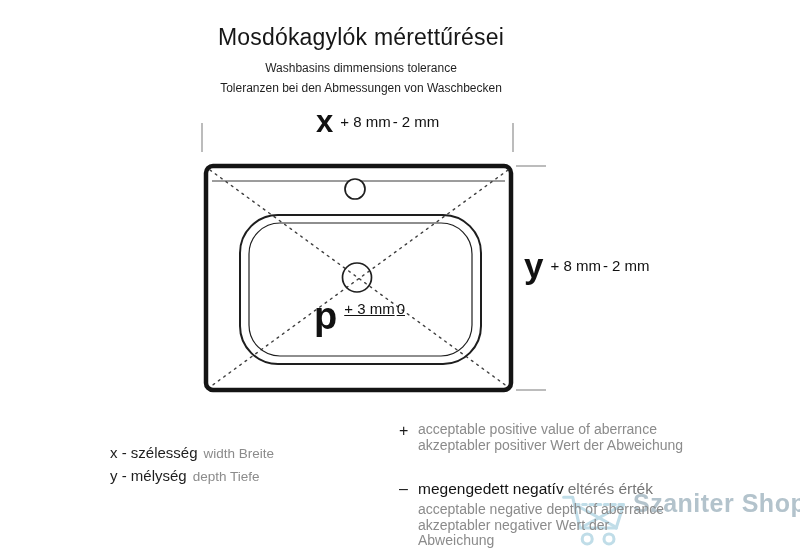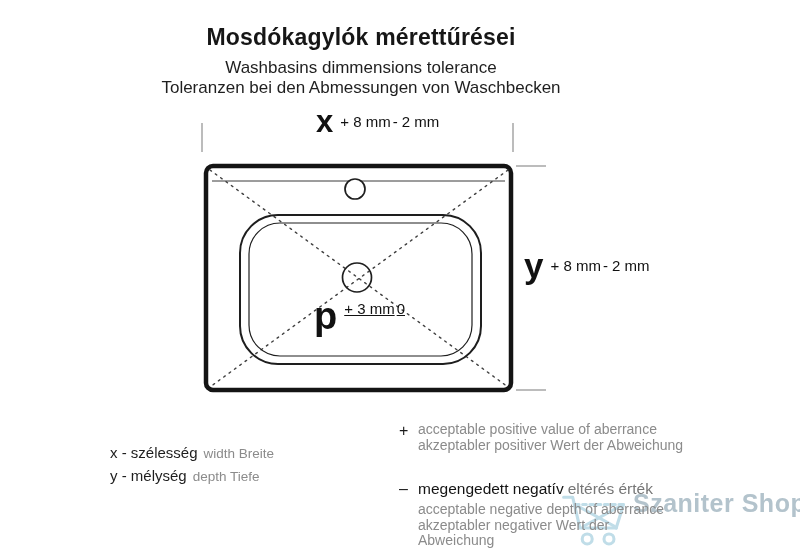--- a/index.html
+++ b/index.html
@@ -4,22 +4,22 @@
 <style>
   * { margin:0; padding:0; box-sizing:border-box; }
   html,body { background:#ffffff; }
   .screen {
     position:relative; width:800px; height:553px; background:#ffffff;
     font-family:"Liberation Sans", sans-serif; overflow:hidden;
     color:#1b1b1b;
   }
   
   .header { position:absolute; left:0; top:24px; width:722px; text-align:center; }
-  .title  { font-size:23px; font-weight:bold; color:#161616; letter-spacing:0.2px; margin-bottom:7px; }
-  .sub    { font-size:17px; color:#1f1f1f; line-height:20px; }
+  .title  { font-size:23px; font-weight:normal; color:#161616; letter-spacing:0.2px; margin-bottom:7px; }
+  .sub    { font-size:12px; color:#1f1f1f; line-height:20px; }
 
   
   .diagram-svg { position:absolute; left:0; top:0; }
 
   
   .dim { position:absolute; display:flex; align-items:center; gap:7px; }
   .dim .big { font-weight:bold; color:#111; line-height:0.9; }
   .dim .stack { display:flex; flex-direction:row; gap:2px; font-size:15px; color:#111; line-height:14px; white-space:nowrap; }
   .dim-x { left:316px; top:108px; }
   .dim-x .big { font-size:31px; }

